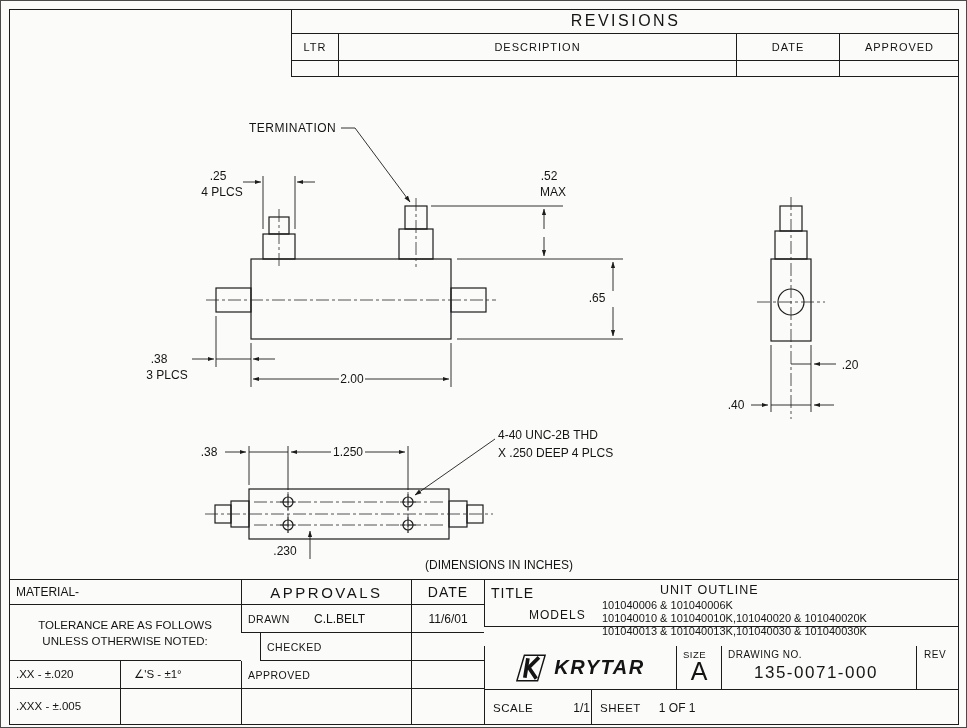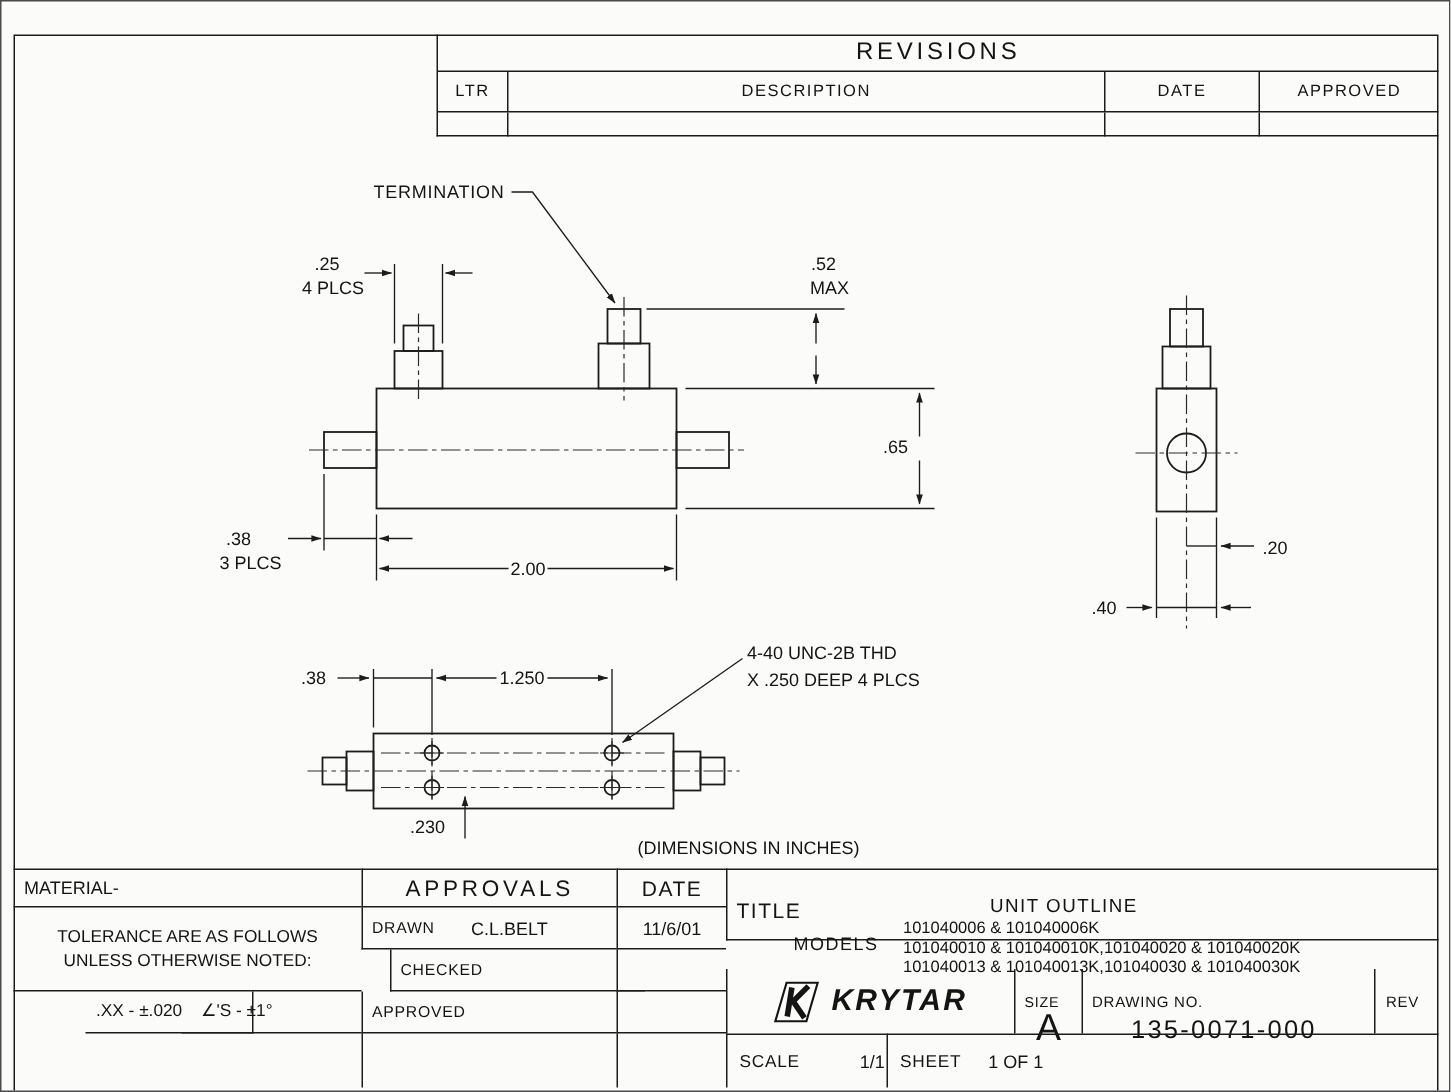--- a/index.html
+++ b/index.html
@@ -1,38 +1,38 @@
 <!DOCTYPE html>
 <html><head>
 <meta charset="utf-8">
 <style>
   html,body{margin:0;padding:0;background:#e9e9e9;}
   #canvas{position:relative;width:967px;height:728px;background:#fbfbfa;border:1px solid #4a4a4a;
           box-sizing:border-box;font-family:"Liberation Sans",sans-serif;color:#141414;overflow:hidden;}
-  .abs{position:absolute;box-sizing:border-box;margin-top:14px;}
+  .abs{position:absolute;box-sizing:border-box;}
   .sheet-border{left:8px;top:8px;width:950px;height:716px;border:1.5px solid #1c1c1c;}
   svg{position:absolute;left:0;top:0;pointer-events:none;}
   svg text{font-family:"Liberation Sans",sans-serif;fill:#141414;}
 
   
   #revisions{left:290px;top:8px;width:668px;height:68px;border-left:1px solid #1c1c1c;border-bottom:1px solid #1c1c1c;}
   .rev-title{height:24px;border-bottom:1px solid #1c1c1c;display:flex;align-items:center;justify-content:center;
              font-size:16px;letter-spacing:2.5px;}
   .rev-row{display:flex;}
   .rev-hdr{height:26px;border-bottom:1px solid #1c1c1c;}
   .rev-cell{box-sizing:border-box;display:flex;align-items:center;justify-content:center;
             font-size:11px;letter-spacing:1px;border-right:1px solid #1c1c1c;}
   .rev-cell:last-child{border-right:none;}
   .rc1{width:47px;}.rc2{width:398px;}.rc3{width:103px;}.rc4{flex:1;}
   .rev-empty{height:16px;}
 
   
   .cell{position:absolute;box-sizing:border-box;font-size:12px;}
   .bt{border-top:1px solid #1c1c1c;} .bb{border-bottom:1px solid #1c1c1c;}
-  .bl{border-left:1px solid #1c1c1c;} .br{border-right:1px solid #1c1c1c;margin-left:48px;}
+  .bl{border-left:1px solid #1c1c1c;} .br{border-right:1px solid #1c1c1c;}
   .vmid{display:flex;align-items:center;}
   .small-lbl{font-size:10.5px;letter-spacing:0.5px;}
 </style>
 </head>
 <body>
 
 <div id="canvas">
   <div class="abs sheet-border"></div>
 
   <svg width="967" height="728" viewBox="0 0 967 728">
@@ -171,20 +171,21 @@
     </div>
   </div>
 
   <div class="cell bt bb" style="left:8px;top:578px;width:232px;height:26px;line-height:25px;padding-left:7px;">MATERIAL-</div>
   <div class="cell bb" style="left:8px;top:604px;width:232px;height:56px;display:flex;flex-direction:column;justify-content:center;align-items:center;font-size:11.5px;gap:4px;">
     <span>TOLERANCE ARE AS FOLLOWS</span>
     <span>UNLESS OTHERWISE NOTED:</span>
   </div>
   <div class="cell bb br" style="left:8px;top:660px;width:112px;height:28px;line-height:27px;padding-left:7px;font-size:11.5px;">.XX - ±.020</div>
   <div class="cell bb" style="left:120px;top:660px;width:120px;height:28px;line-height:27px;padding-left:13px;font-size:11.5px;">∠'S - ±1°</div>
+  <div class="cell br" style="left:8px;top:688px;width:112px;height:36px;line-height:34px;padding-left:7px;font-size:11.5px;">.XXX - ±.005</div>
   <div class="cell" style="left:120px;top:688px;width:120px;height:36px;"></div>
 
   <div class="cell bt bl bb" style="left:240px;top:578px;width:170px;height:26px;text-align:center;line-height:25px;font-size:15px;letter-spacing:2.5px;">APPROVALS</div>
   <div class="cell bt bl bb" style="left:410px;top:578px;width:73px;height:26px;text-align:center;line-height:25px;font-size:14px;letter-spacing:1px;">DATE</div>
 
   <div class="cell bl bb vmid" style="left:240px;top:604px;width:170px;height:28px;">
     <span class="small-lbl" style="padding-left:6px;width:66px;">DRAWN</span>
     <span style="font-size:12px;">C.L.BELT</span>
   </div>
   <div class="cell bl bb vmid" style="left:410px;top:604px;width:73px;height:28px;justify-content:center;font-size:12px;">11/6/01</div>

